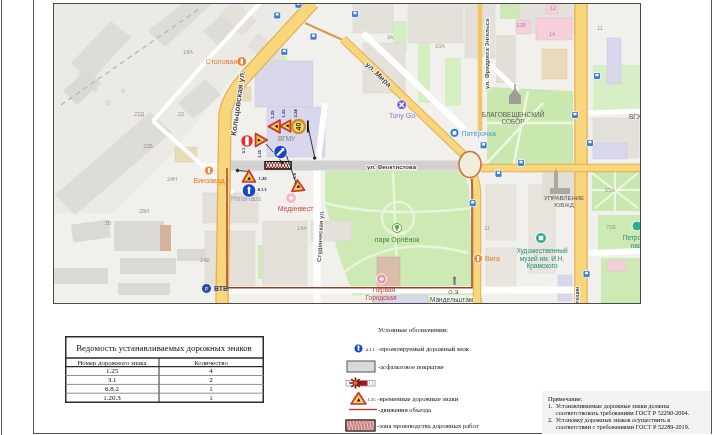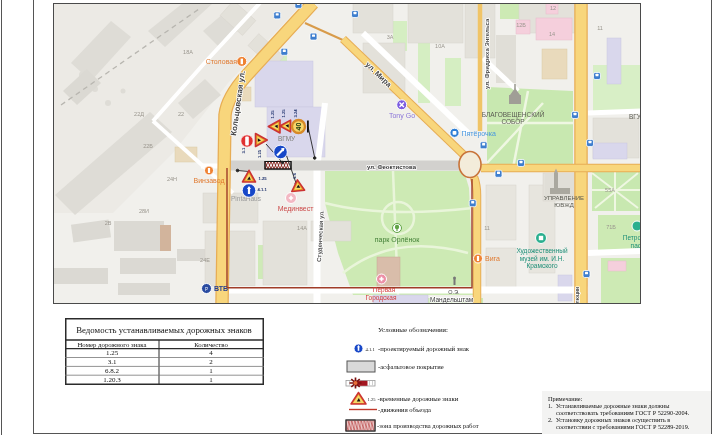--- a/index.html
+++ b/index.html
@@ -431,21 +431,21 @@
         <text x="207.5" y="155" transform="rotate(-90 207.5 155)">1.25</text>
         <text x="205.5" y="176.5">1.25</text>
         <text x="204.5" y="188">4.1.1</text>
         <text x="243" y="176" transform="rotate(-90 243 176)">1.8</text>
       </g>
 
 <rect x="0.5" y="0.5" width="587" height="300" fill="none" stroke="#4a4a4a" stroke-width="1"></rect>
 </svg>
 </div>
 
-<div class="abs" style="left:65px;top:318px;width:175px;height:67px;text-align:center;">
+<div class="abs" style="left:65px;top:336px;width:175px;height:67px;text-align:center;">
 <svg width="199" height="67" viewBox="0 0 199 67">
 <rect x="0.75" y="0.75" width="197.5" height="65.5" fill="#ffffff" stroke="#2b2b2b" stroke-width="1.5"></rect>
 
 <text x="99" y="15" font-family="Liberation Serif, serif" font-size="8.8" text-anchor="middle" fill="#111">Ведомость устанавливаемых дорожных знаков</text>
 <line x1="0" y1="22" x2="199" y2="22" stroke="#2b2b2b" stroke-width="1.4"></line>
 
 <text x="47" y="28.8" font-family="Liberation Serif, serif" font-size="6.8" text-anchor="middle" fill="#111">Номер дорожного знака</text>
 <text x="146" y="28.8" font-family="Liberation Serif, serif" font-size="6.8" text-anchor="middle" fill="#111">Количество</text>
 <line x1="0" y1="30.7" x2="199" y2="30.7" stroke="#2b2b2b" stroke-width="1.3"></line>
 <line x1="94" y1="22" x2="94" y2="66.2" stroke="#2b2b2b" stroke-width="1"></line>

